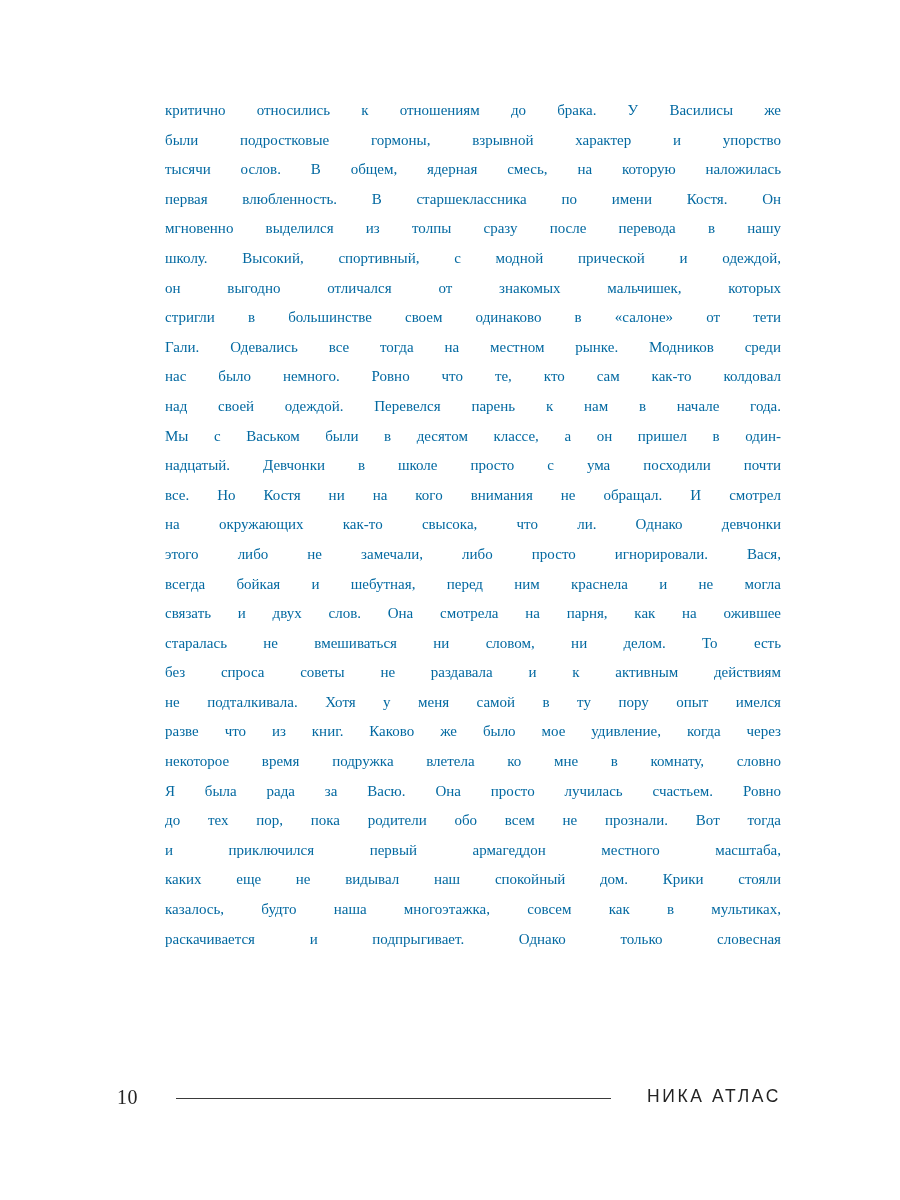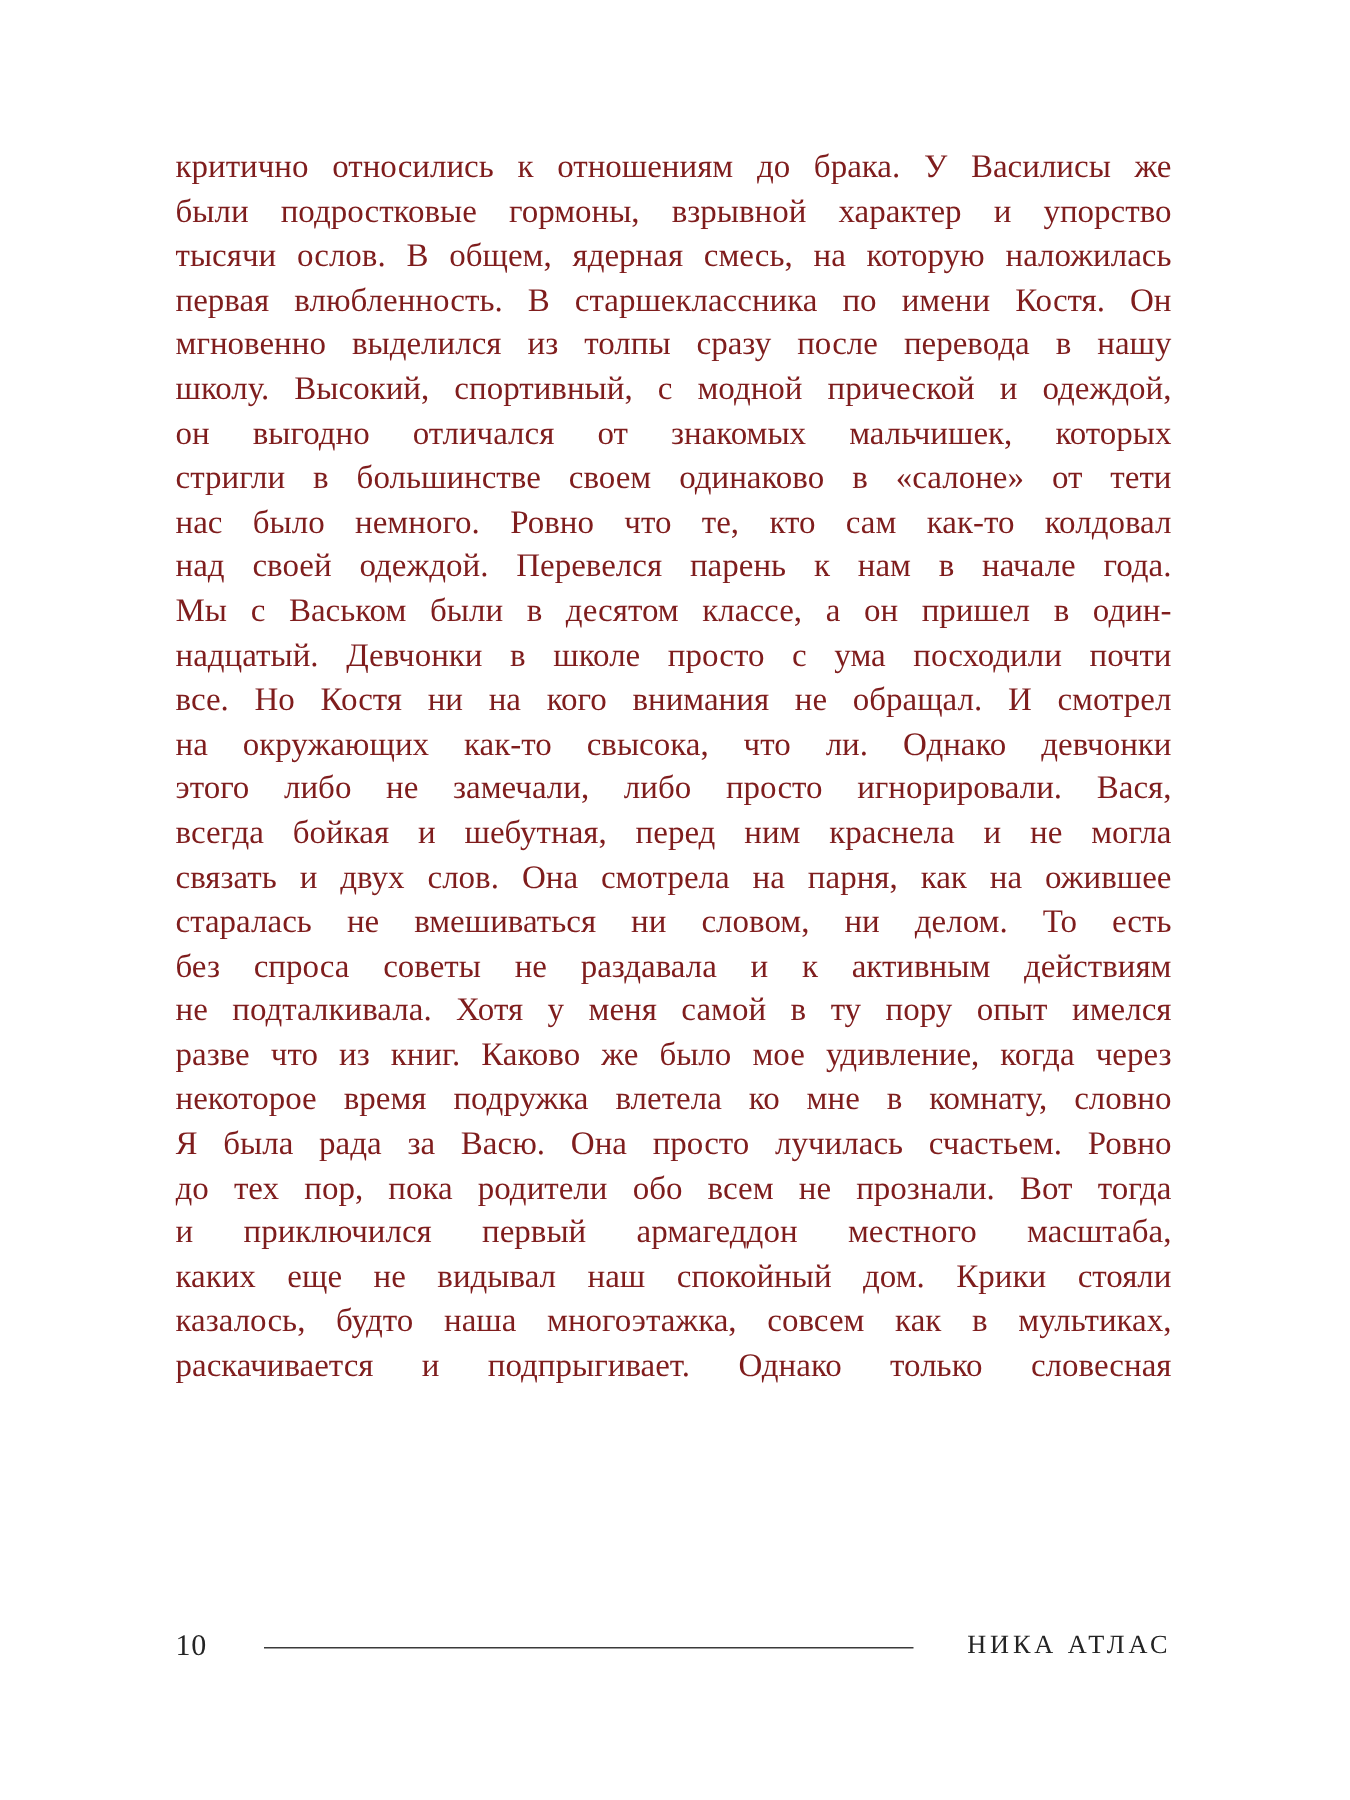--- a/index.html
+++ b/index.html
@@ -21,29 +21,30 @@
   
   .textblock {
     position: absolute;
     left: 117px;
     top: 96px;
     width: 664px;
   }
 
   .body-line {
     font-family: "Liberation Serif", "DejaVu Serif", serif;
-    font-size: 22px;
+    font-size: 15px;
     line-height: 29.6px;
-    color: #7f1d1d;
+    color: #0369a1;
     white-space: nowrap;
     text-align: justify;
     text-align-last: justify;
     display: block;
     height: 29.6px;
     overflow: hidden;
+    margin-left: 48px;
   }
 
   
   .body-line > span {
     display: inline-block;
     width: 100%;
   }
 
   .body-line.justify {
     text-align: justify;
@@ -74,21 +75,21 @@
   .footer-rule {
     flex: 1 1 auto;
     height: 0;
     border-top: 1px solid #3a3a3a;
     margin: 0 20px 0 22px;
     position: relative;
     top: 1px;
   }
 
   .running-head {
-    font-family: Liberation Serif, serif;
+    font-family: Liberation Sans, sans-serif;
     font-size: 17.5px;
     color: #242424;
     letter-spacing: 2.6px;
     white-space: nowrap;
     flex: 0 0 auto;
     line-height: 1;
     text-align: center;
   }
 </style>
 </head>
@@ -98,20 +99,21 @@
 
   <div class="textblock">
     <div class="body-line justify"><span>критично относились к отношениям до брака. У Василисы же</span></div>
     <div class="body-line justify"><span>были подростковые гормоны, взрывной характер и упорство</span></div>
     <div class="body-line justify"><span>тысячи ослов. В общем, ядерная смесь, на которую наложилась</span></div>
     <div class="body-line justify"><span>первая влюбленность. В старшеклассника по имени Костя. Он</span></div>
     <div class="body-line justify"><span>мгновенно выделился из толпы сразу после перевода в нашу</span></div>
     <div class="body-line justify"><span>школу. Высокий, спортивный, с модной прической и одеждой,</span></div>
     <div class="body-line justify"><span>он выгодно отличался от знакомых мальчишек, которых</span></div>
     <div class="body-line justify"><span>стригли в большинстве своем одинаково в «салоне» от тети</span></div>
+    <div class="body-line justify"><span>Гали. Одевались все тогда на местном рынке. Модников среди</span></div>
     <div class="body-line justify"><span>нас было немного. Ровно что те, кто сам как-то колдовал</span></div>
     <div class="body-line justify"><span>над своей одеждой. Перевелся парень к нам в начале года.</span></div>
     <div class="body-line justify"><span>Мы с Васьком были в десятом классе, а он пришел в один-</span></div>
     <div class="body-line justify"><span>надцатый. Девчонки в школе просто с ума посходили почти</span></div>
     <div class="body-line justify"><span>все. Но Костя ни на кого внимания не обращал. И смотрел</span></div>
     <div class="body-line justify"><span>на окружающих как-то свысока, что ли. Однако девчонки</span></div>
     <div class="body-line justify"><span>этого либо не замечали, либо просто игнорировали. Вася,</span></div>
     <div class="body-line justify"><span>всегда бойкая и шебутная, перед ним краснела и не могла</span></div>
     <div class="body-line justify"><span>связать и двух слов. Она смотрела на парня, как на ожившее</span></div>
     <div class="body-line justify"><span>старалась не вмешиваться ни словом, ни делом. То есть</span></div>

